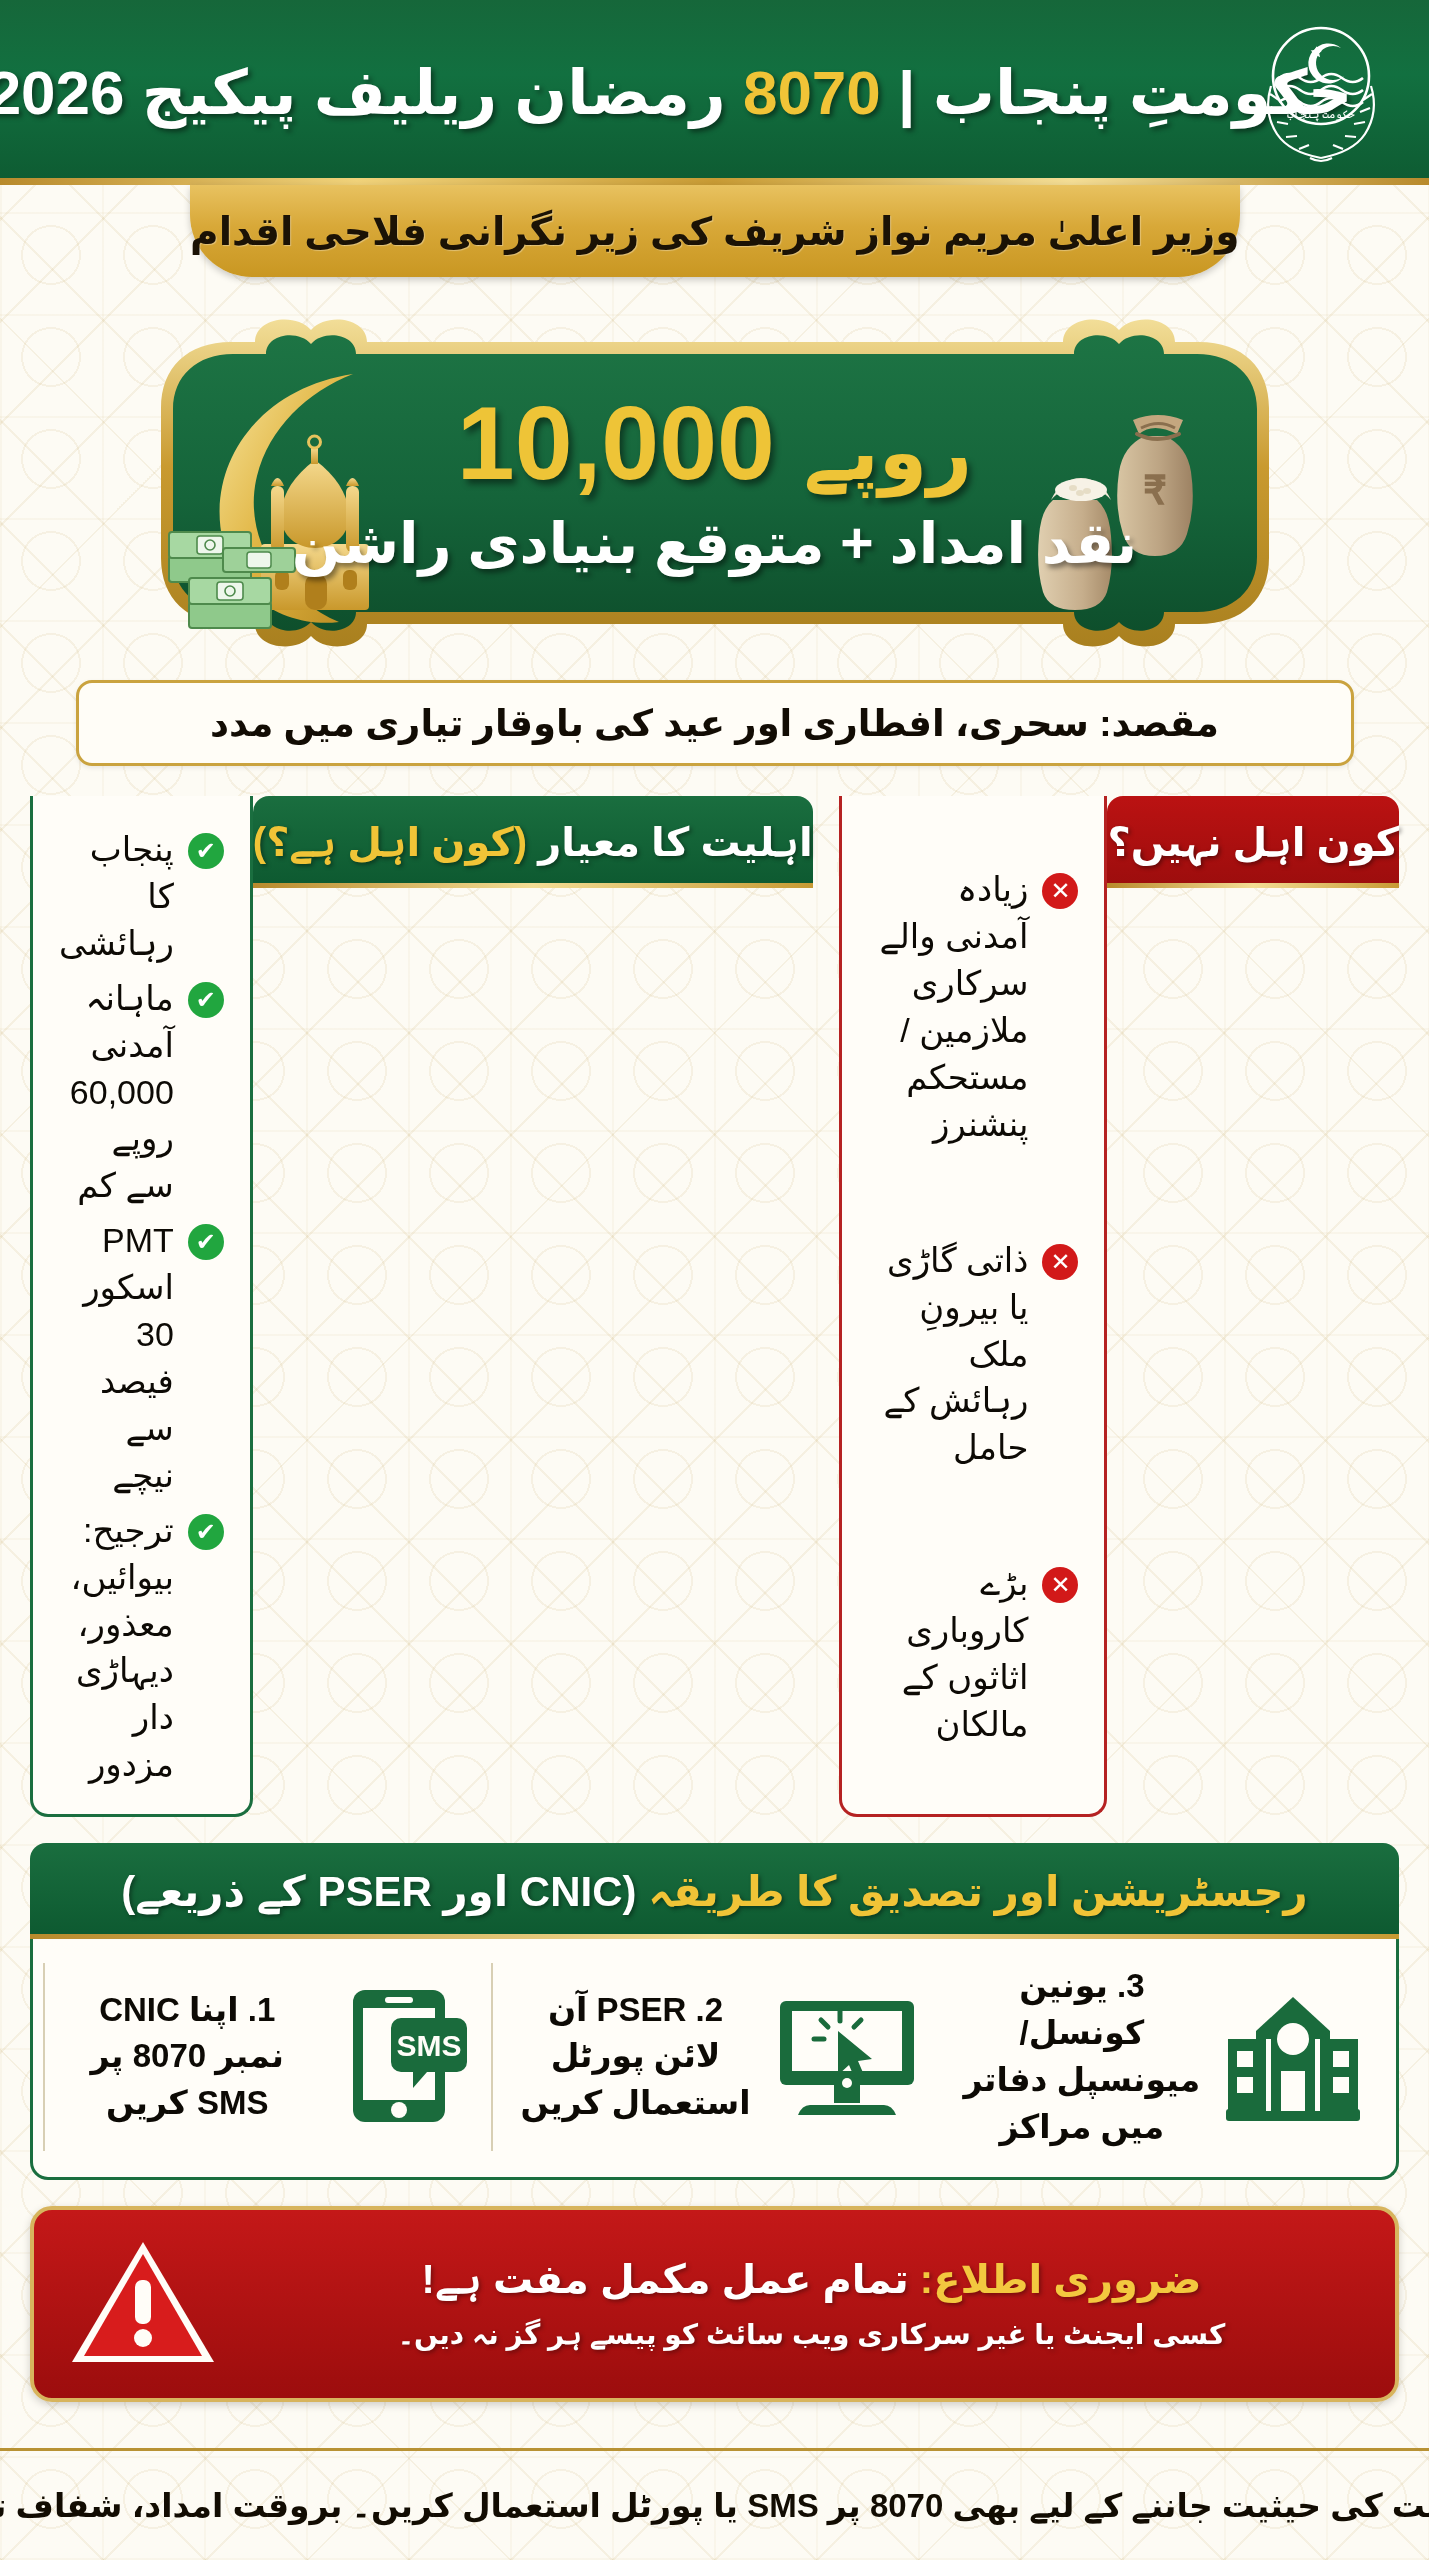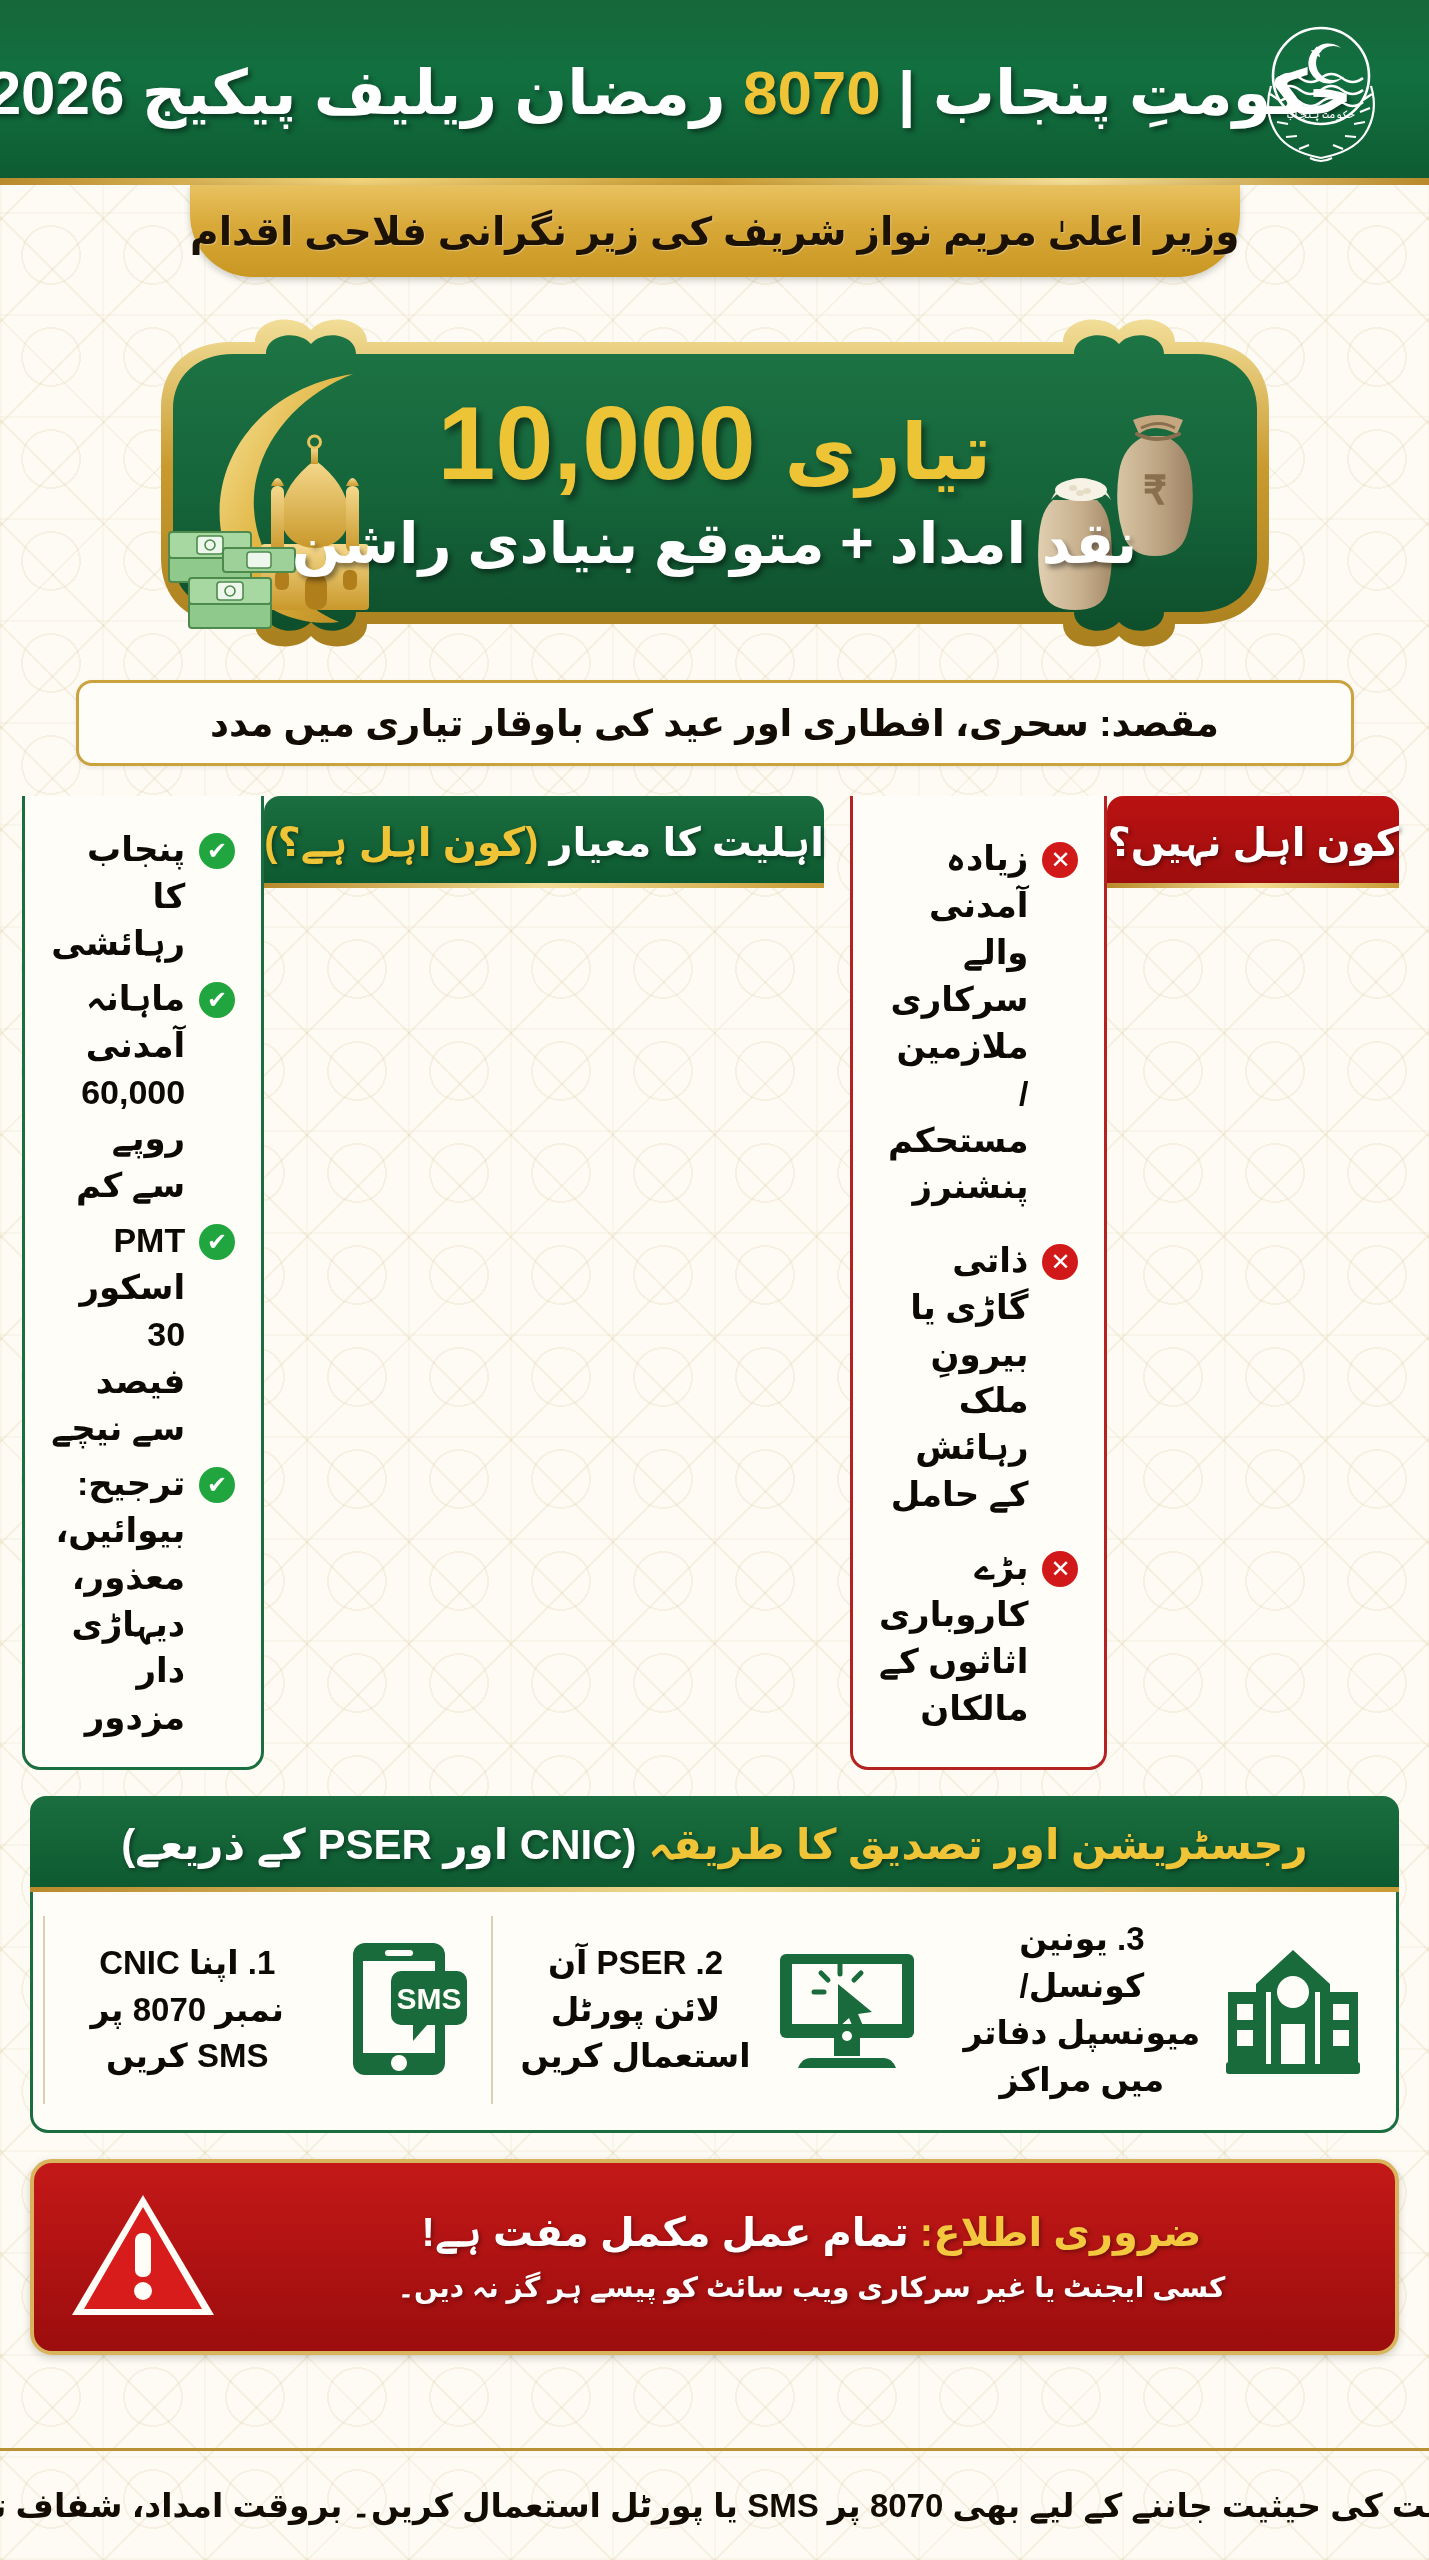--- a/index.html
+++ b/index.html
@@ -173,21 +173,21 @@
   .bullet .mark {
     flex: 0 0 auto;
     width: 36px; height: 36px; border-radius: 50%;
     display:flex; align-items:center; justify-content:center;
     color:#fff; font-size: 24px; font-weight:bold; line-height:1;
     margin-top: 7px;
   }
   .mark-ok { background:#21a63f; }
   .mark-no { background:#d21919; }
   .bullet .txt {
-    font-size: 34px; font-weight: bold; color:#0d0a05;
+    font-size: 34px; font-weight: normal; color:#0d0a05;
     line-height: 1.38; text-align: right; flex: 1;
   }
 
   
   .reg-wrap { padding: 26px 30px 0 30px; }
   .reg-head {
     height: 96px;
     background: linear-gradient(180deg,#1a6e3f,#0d5930);
     border-radius: 16px 16px 0 0;
     display:flex; align-items:center; justify-content:center;
@@ -432,21 +432,21 @@
             <ellipse cx="36" cy="24" rx="4" ry="3" fill="#e6ddc6"></ellipse>
             <ellipse cx="50" cy="27" rx="4" ry="3" fill="#e6ddc6"></ellipse>
             <ellipse cx="43" cy="29" rx="4" ry="3" fill="#e6ddc6"></ellipse>
           </g>
         </svg>
       </div>
 
       <div class="hero-content">
         <div class="hero-text">
           <div class="hero-amount">
-            <span class="unit">تیاری</span>
+            <span class="unit">روپے</span>
             <span>10,000</span>
           </div>
           <div class="hero-sub">نقد امداد + متوقع بنیادی راشن</div>
         </div>
       </div>
 
     </div>
   </div>
 
   <div class="purpose-wrap">

